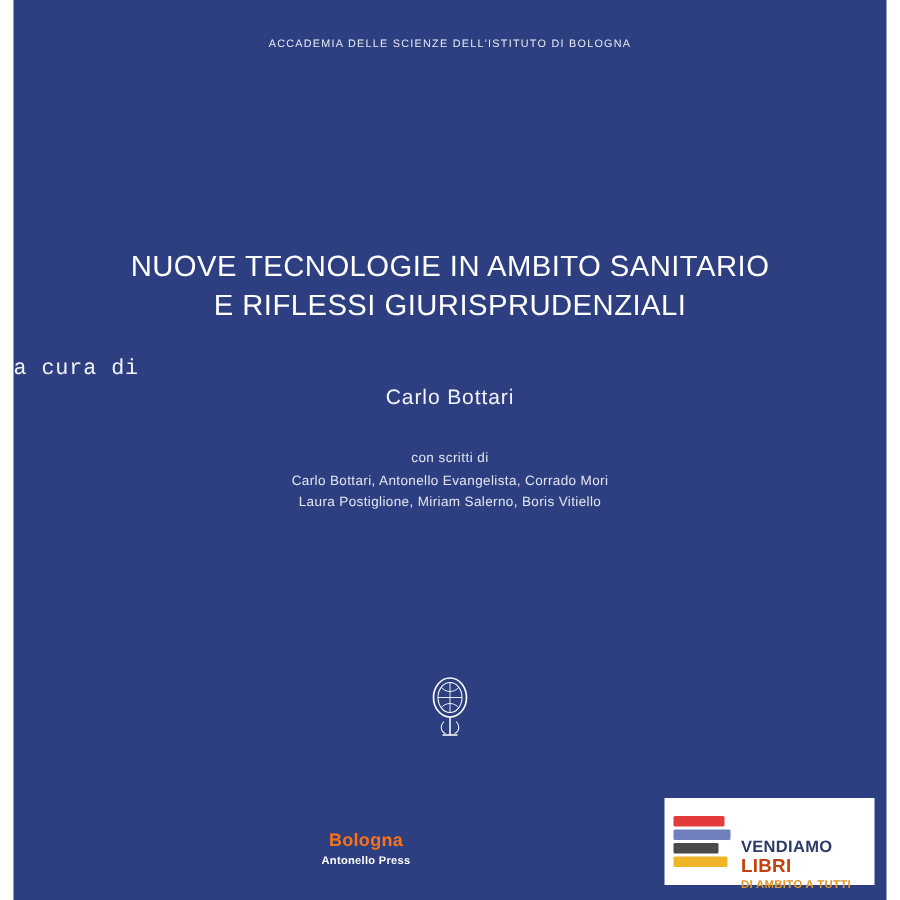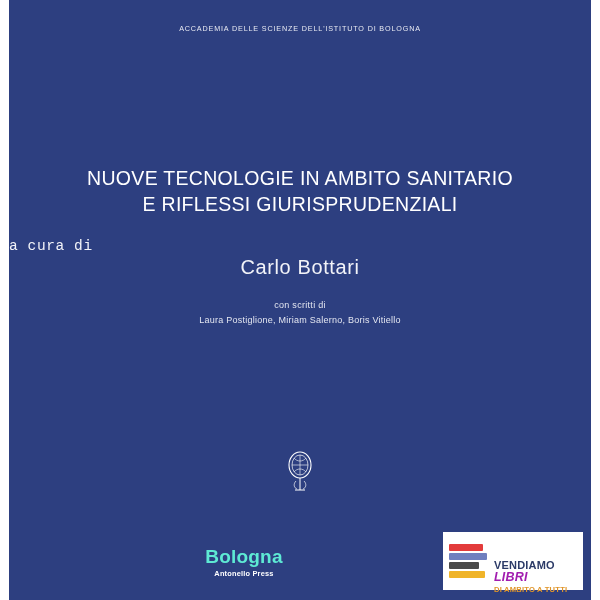--- a/index.html
+++ b/index.html
@@ -58,21 +58,21 @@
     letter-spacing: 0.6px;
     color: #f2f3f8;
     font-family: Liberation Mono, monospace;
   }
   .editor-name {
     position: absolute;
     top: 256px;
     left: 0;
     width: 100%;
     text-align: center;
-    font-size: 20px;
+    font-size: 14px;
     letter-spacing: 0.6px;
     color: #f2f3f8;
   }
   .contrib-label {
     position: absolute;
     top: 300px;
     left: 0;
     width: 100%;
     text-align: center;
     font-size: 9px;
@@ -106,24 +106,24 @@
   
   .publisher {
     position: absolute;
     bottom: 22px;
     left: 50%;
     transform: translateX(-116px);
     text-align: center;
     width: 120px;
   }
   .pub-name {
-    font-size: 19px;
-    font-weight: bold;
-    letter-spacing: 0.2px;
-    color: #5eead4;
+    font-size: 12px;
+    font-weight: bold;
+    letter-spacing: 0.2px;
+    color: #f97316;
     line-height: 1.05;
   }
   .pub-sub {
     font-size: 7.4px;
     font-weight: bold;
     letter-spacing: 0.2px;
     color: #ffffff;
     margin-top: 2px;
   }
   
@@ -161,23 +161,22 @@
   .wm-l1 {
     font-size: 11px;
     font-weight: bold;
     color: #2b3a67;
     letter-spacing: 0.2px;
     margin-top: 32px;
   }
   .wm-l2 {
     font-size: 12.5px;
     font-weight: bold;
-    color: #a21caf;
-    letter-spacing: 0.2px;
-    font-style: italic;
+    color: #c2410c;
+    letter-spacing: 0.2px;
   }
   .wm-l3 {
     font-size: 7.6px;
     font-weight: bold;
     color: #e0952a;
     letter-spacing: 0.2px;
     margin-top: 2px;
   }
 </style>
 </head>
@@ -190,20 +189,21 @@
   <div class="title">
     <div>NUOVE TECNOLOGIE IN AMBITO SANITARIO</div>
     <div>E RIFLESSI GIURISPRUDENZIALI</div>
   </div>
 
   <div class="editor-label">a cura di</div>
   <div class="editor-name">Carlo Bottari</div>
 
   <div class="contrib-label">con scritti di</div>
   <div class="contrib-lines">
+    <div>Carlo Bottari, Antonello Evangelista, Corrado Mori</div>
     <div>Laura Postiglione, Miriam Salerno, Boris Vitiello</div>
   </div>
 
   <div class="crest">
     <svg viewBox="0 0 34 46" width="34" height="46" aria-hidden="true">
       <ellipse cx="17" cy="19" rx="11" ry="13" fill="none" stroke="#ffffff" stroke-width="1.1"></ellipse>
       <ellipse cx="17" cy="19" rx="8" ry="10" fill="none" stroke="#ffffff" stroke-width="0.7"></ellipse>
       <path d="M17 9 L17 29 M9 19 L25 19" stroke="#ffffff" stroke-width="0.6"></path>
       <path d="M11 12 C14 16, 20 16, 23 12" stroke="#ffffff" stroke-width="0.6" fill="none"></path>
       <path d="M11 26 C14 22, 20 22, 23 26" stroke="#ffffff" stroke-width="0.6" fill="none"></path>

